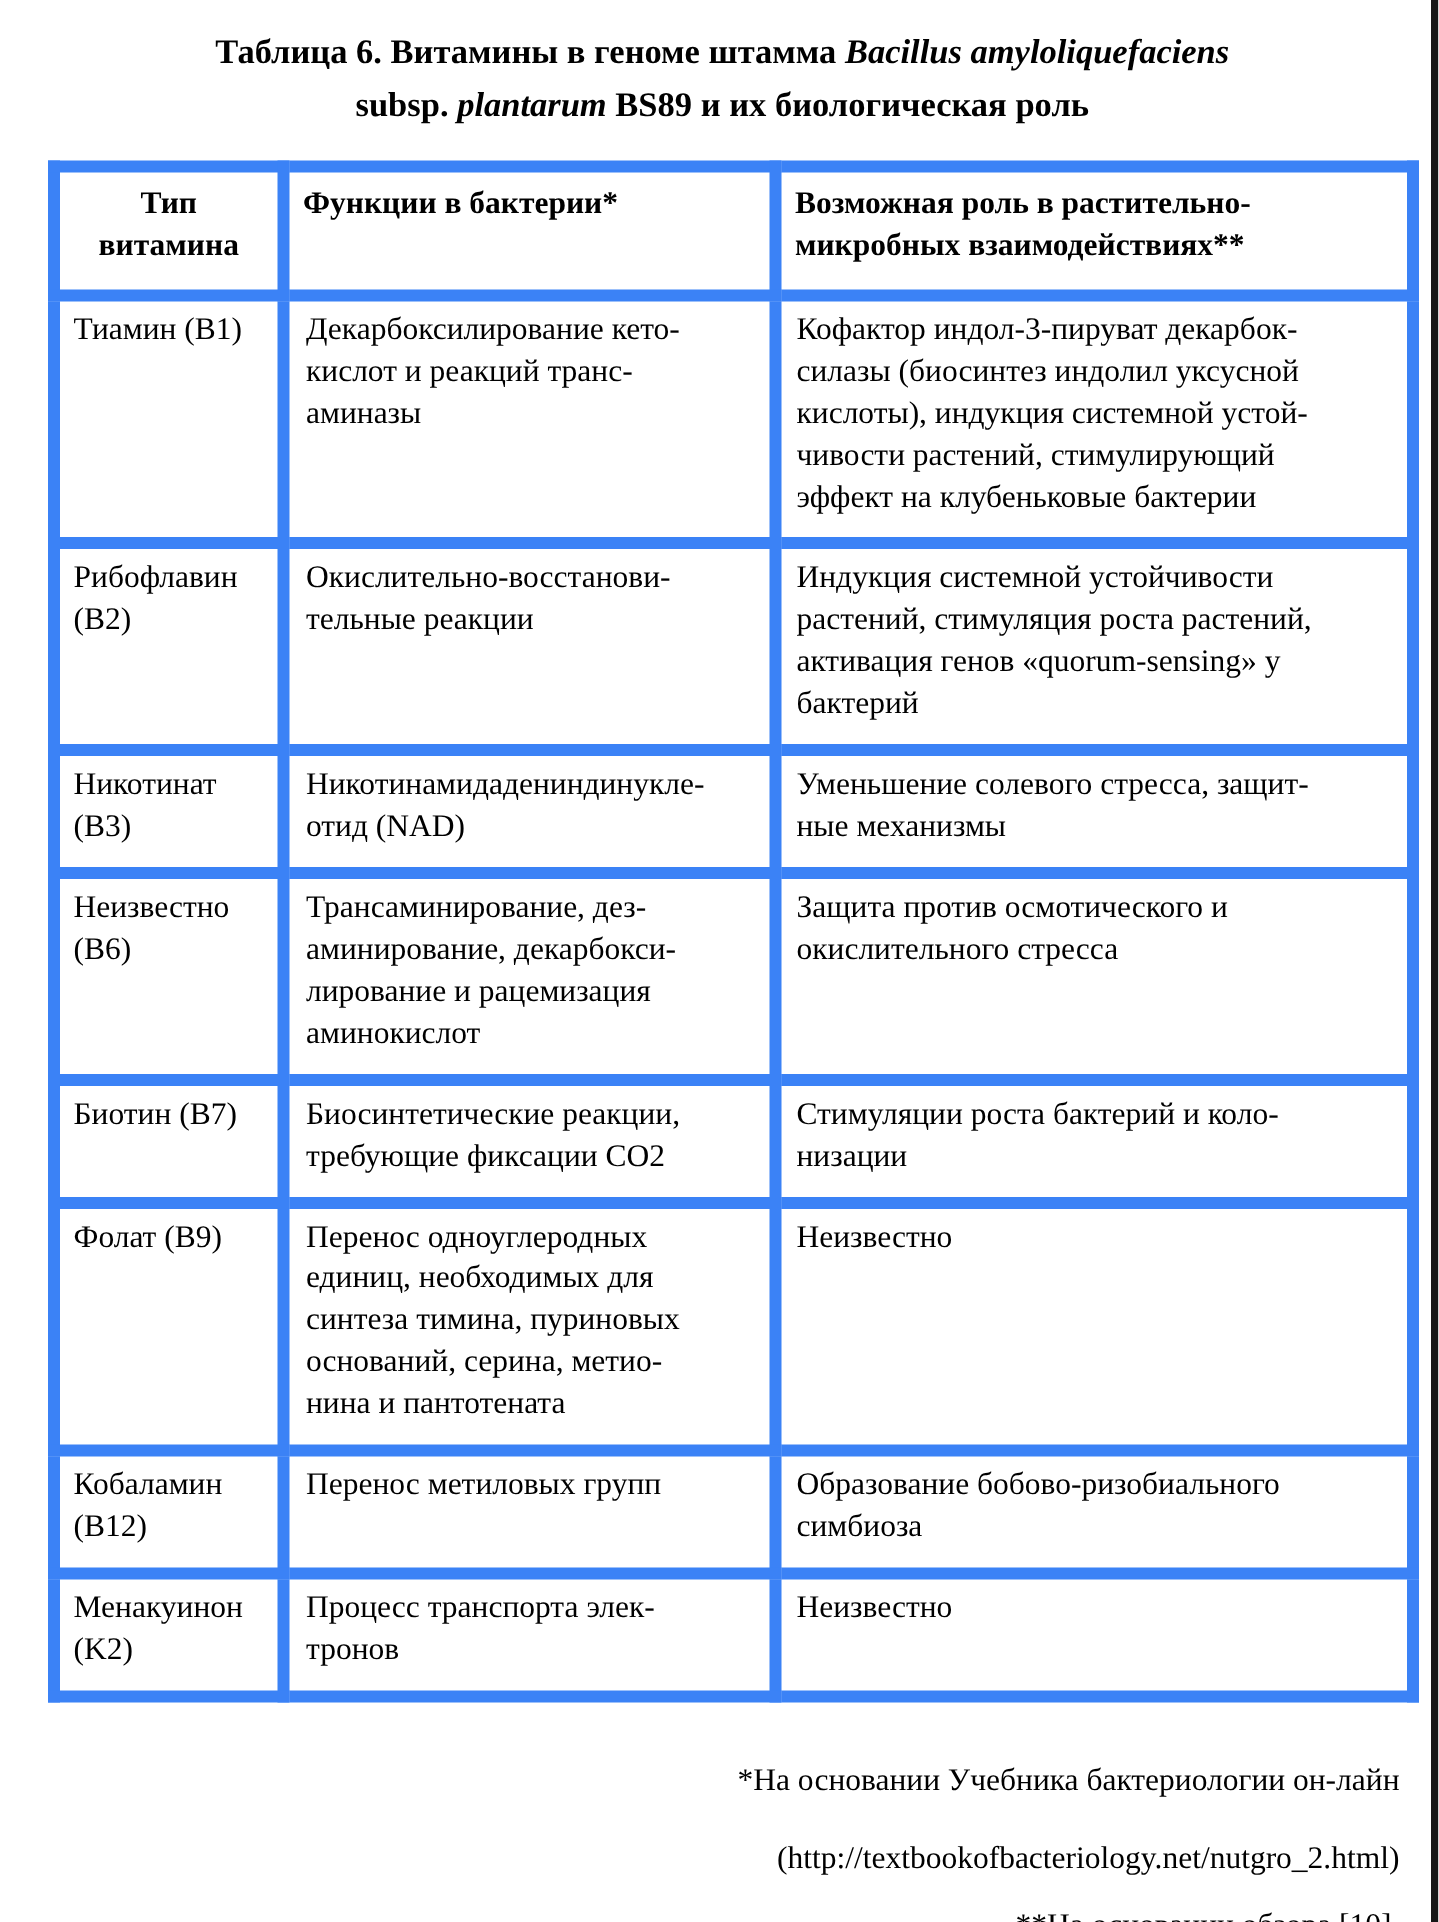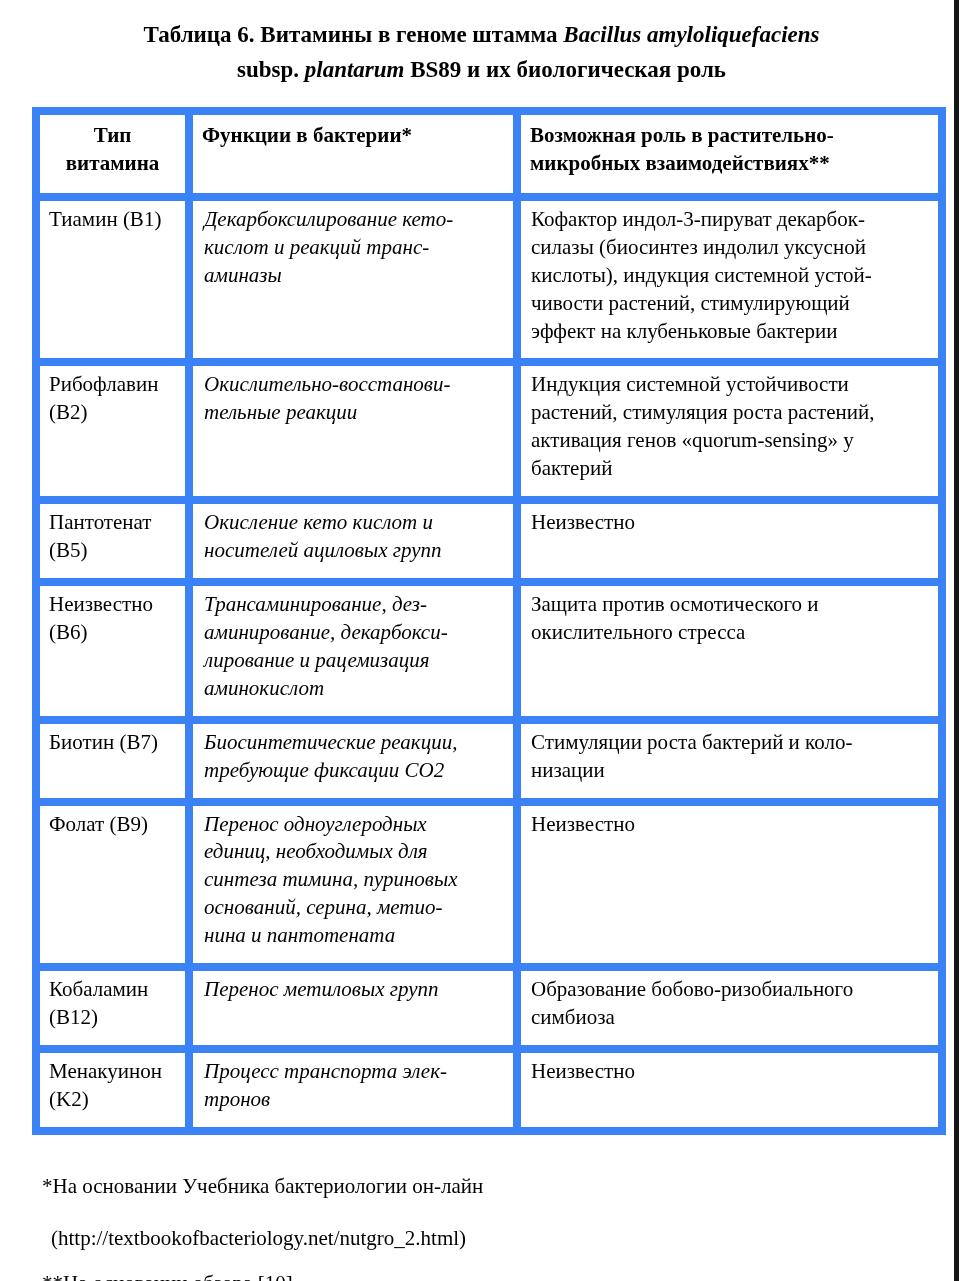--- a/index.html
+++ b/index.html
@@ -62,33 +62,33 @@
     padding-top: 7px;
     padding-bottom: 15px;
   }
   table.vitamins th.c1 {
     text-align: center;
     padding-left: 4px;
     padding-right: 4px;
   }
   table.vitamins td.cell-func {
     padding-left: 11px;
-    font-style: italic;
   }
   table.vitamins td.cell-role {
     padding-left: 10px;
   }
   .footnotes {
     margin-top: 38px;
     padding-left: 12px;
     font-size: 21px;
   }
   .footnotes p {
     margin: 0 0 19px 0;
     line-height: 1.25;
+    text-align: right;
   }
   .footnotes p.fn-url {
     padding-left: 9px;
     margin-top: 26px;
   }
 </style>
 </head>
 <body>
 
 <div class="page">
@@ -126,25 +126,26 @@
         <td>Рибофлавин
 (B2)</td>
         <td class="cell-func">Окислительно-восстанови-
 тельные реакции</td>
         <td class="cell-role">Индукция системной устойчивости
 растений, стимуляция роста растений,
 активация генов «quorum-sensing» у
 бактерий</td>
       </tr>
       <tr>
-        <td>Пантотенат
-(B5)</td>
-        <td class="cell-func">Окисление кето кислот и
-носителей ациловых групп</td>
-        <td class="cell-role">Неизвестно</td>
+        <td>Никотинат
+(B3)</td>
+        <td class="cell-func">Никотинамидадениндинукле-
+отид (NAD)</td>
+        <td class="cell-role">Уменьшение солевого стресса, защит-
+ные механизмы</td>
       </tr>
       <tr>
         <td>Неизвестно
 (B6)</td>
         <td class="cell-func">Трансаминирование, дез-
 аминирование, декарбокси-
 лирование и рацемизация
 аминокислот</td>
         <td class="cell-role">Защита против осмотического и
 окислительного стресса</td>

